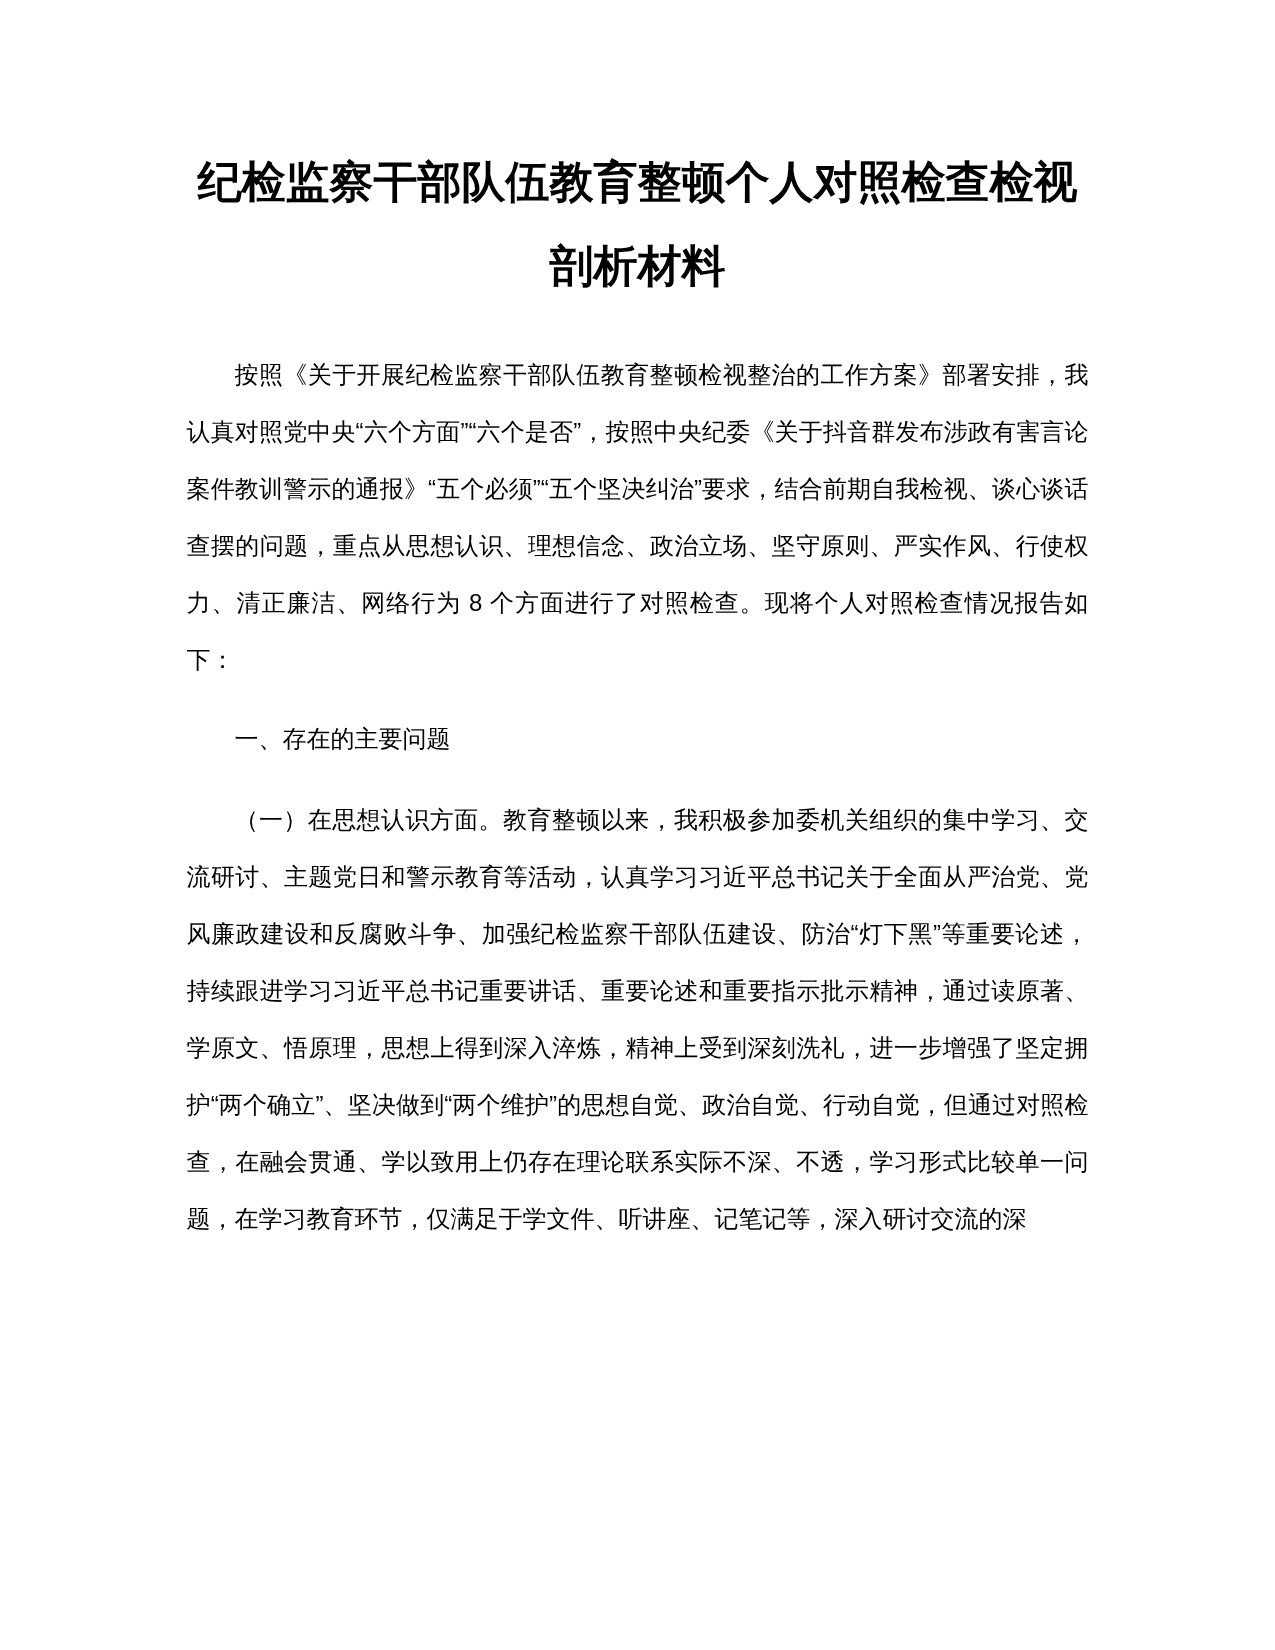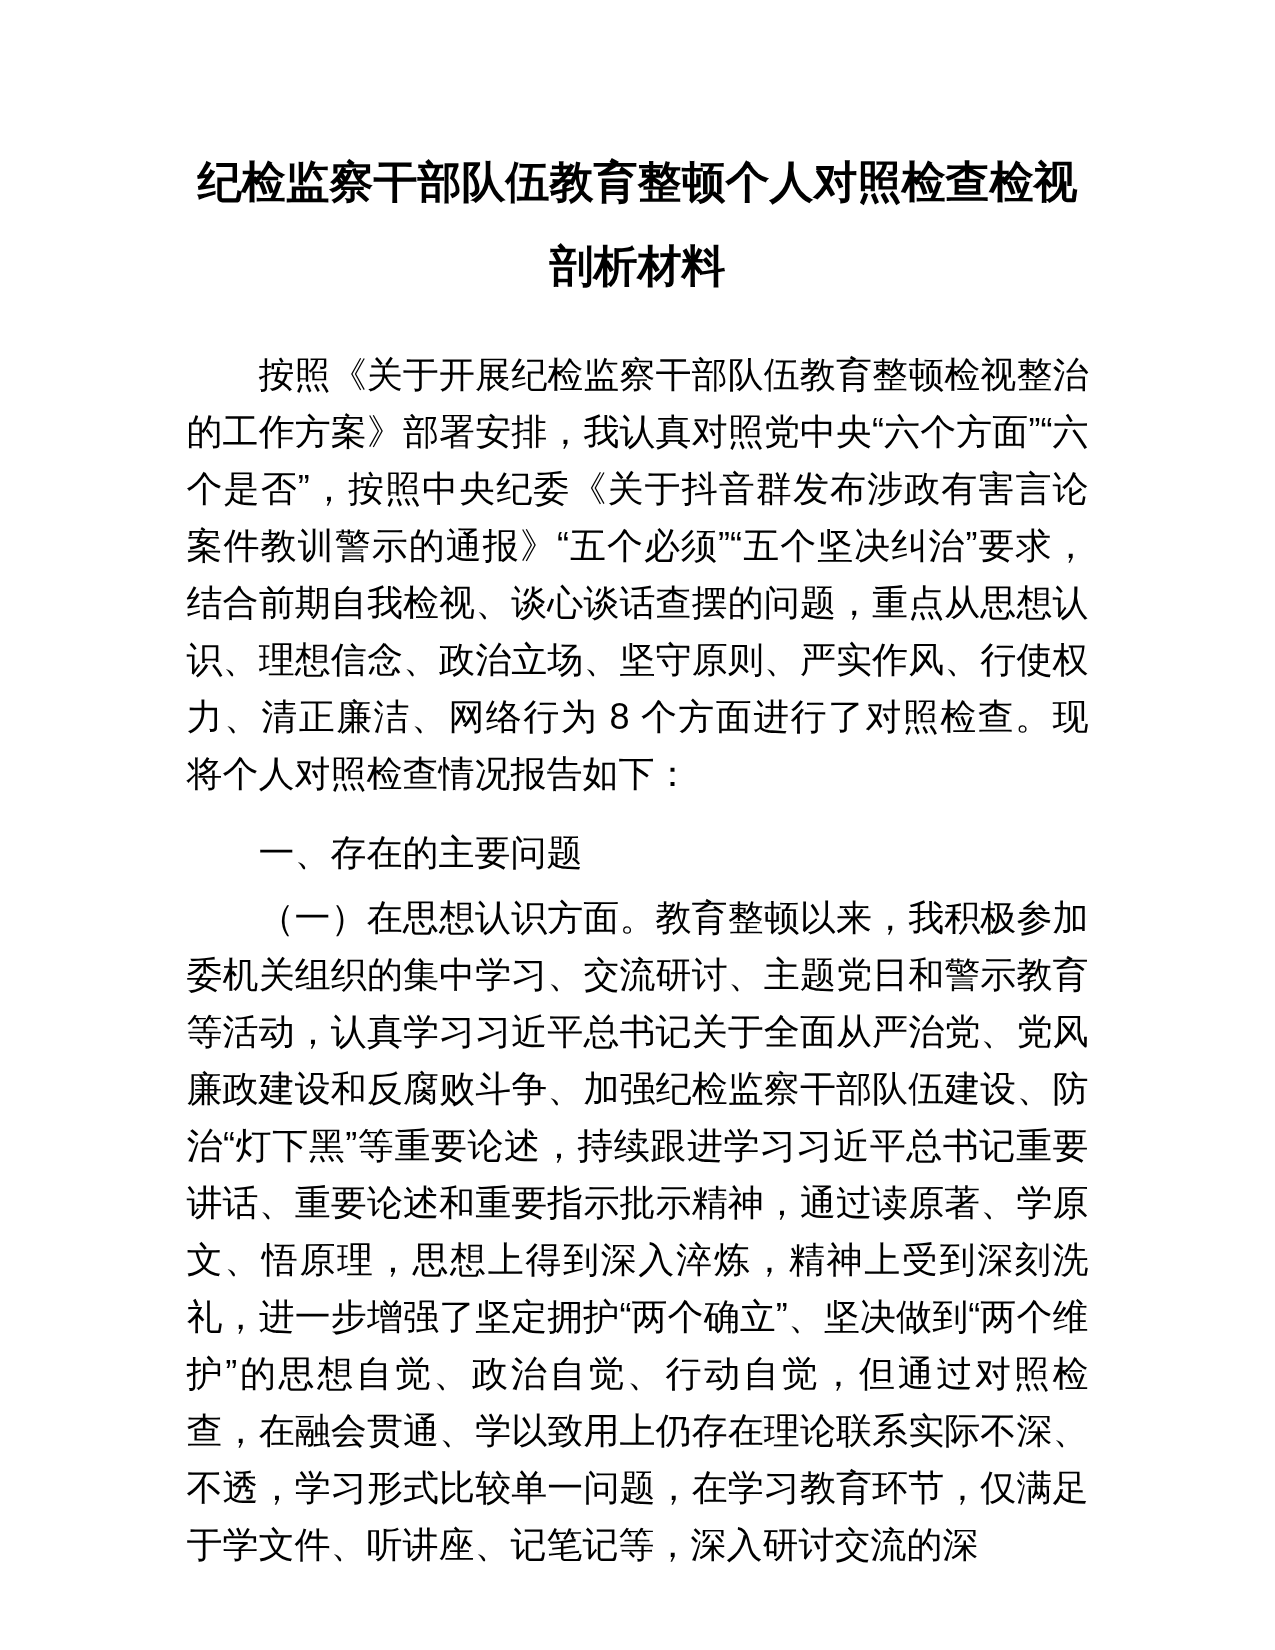--- a/index.html
+++ b/index.html
@@ -22,32 +22,32 @@
   }
   .doc-title {
     font-size: 44px;
     font-weight: 700;
     line-height: 84px;
     text-align: center;
     margin: 0 0 38px 0;
     letter-spacing: 0px;
   }
   .para {
-    font-size: 36px;
+    font-size: 24px;
     line-height: 57px;
     text-align: justify;
     text-justify: inter-ideograph;
     text-indent: 2em;
     margin: 0;
     font-weight: 400;
     word-break: break-all;
   }
   .para.heading {
     margin-top: 22px;
-    margin-bottom: 8px;
+    margin-bottom: 24px;
   }
 </style>
 </head>
 <body>
 
 <div class="page">
   <h1 class="doc-title">纪检监察干部队伍教育整顿个人对照检查检视剖析材料</h1>
 
   <p class="para">按照《关于开展纪检监察干部队伍教育整顿检视整治的工作方案》部署安排，我认真对照党中央“六个方面”“六个是否”，按照中央纪委《关于抖音群发布涉政有害言论案件教训警示的通报》“五个必须”“五个坚决纠治”要求，结合前期自我检视、谈心谈话查摆的问题，重点从思想认识、理想信念、政治立场、坚守原则、严实作风、行使权力、清正廉洁、网络行为 8 个方面进行了对照检查。现将个人对照检查情况报告如下：</p>
 

